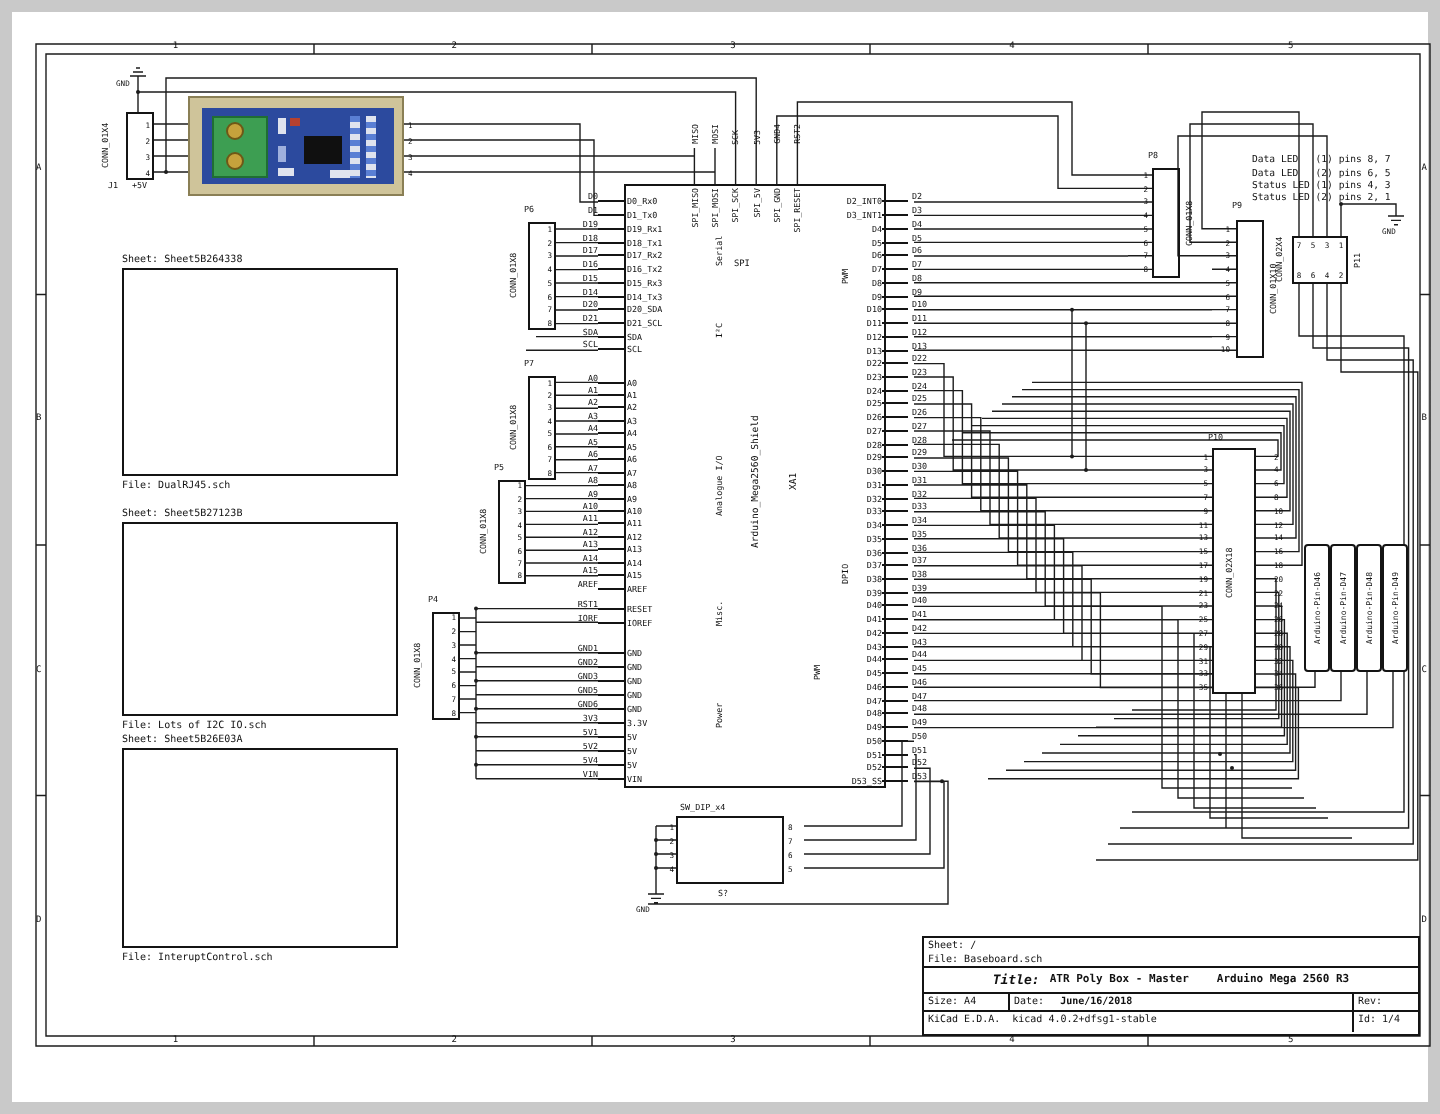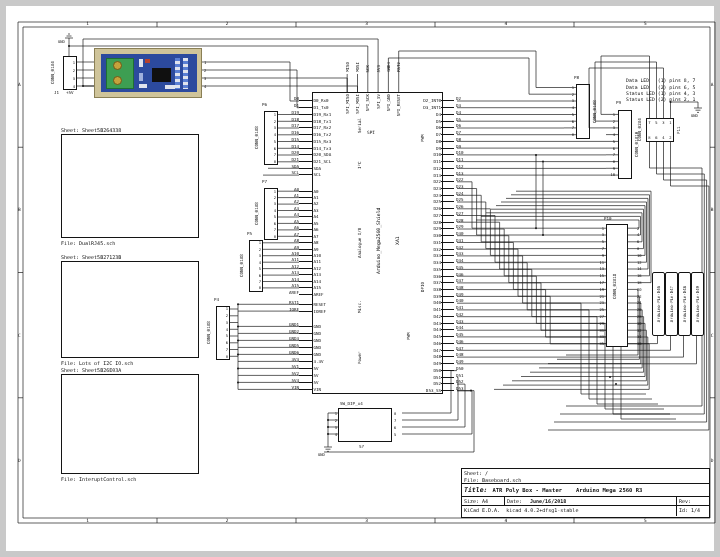--- a/index.html
+++ b/index.html
@@ -852,21 +852,21 @@
   <div class="cnum lft">8</div>
         <div class="cnum lft">7</div>
         <div class="cnum lft">6</div>
         <div class="cnum lft">5</div>
       </div>
   <span class="abs t38" style="left:312px;top:447px;">GND</span>
 
   <div class="tb">
     <div class="row" style="height:7px;">Sheet: /</div>
     <div class="row" style="height:7.5px;border-bottom:0.9px solid #141414;">File: Baseboard.sch</div>
-    <div class="row" style="height:13px;border-bottom:0.9px solid #141414;display:flex;align-items:center;">
+    <div class="row" style="height:13px;border-bottom:0.9px solid #141414;display:flex;align-items:center;justify-content:center;">
       <span style="font-style:italic;font-weight:bold;font-size:6.5px;margin-right:5px;">Title:</span>
       <span style="font-weight:bold;font-size:5.5px;margin-right:14px;">ATR Poly Box - Master</span>
       <span style="font-weight:bold;font-size:5.5px;">Arduino Mega 2560 R3</span>
     </div>
     <div class="row" style="height:9.5px;border-bottom:0.9px solid #141414;display:flex;padding:0;">
       <span style="width:38px;border-right:0.9px solid #141414;padding:1px 2px;">Size: A4</span>
       <span style="flex:1;border-right:0.9px solid #141414;padding:1px 2px;display:flex;">
         <span>Date:</span>
         <span style="font-weight:bold;margin-left:8px;">June/16/2018</span>
       </span>

